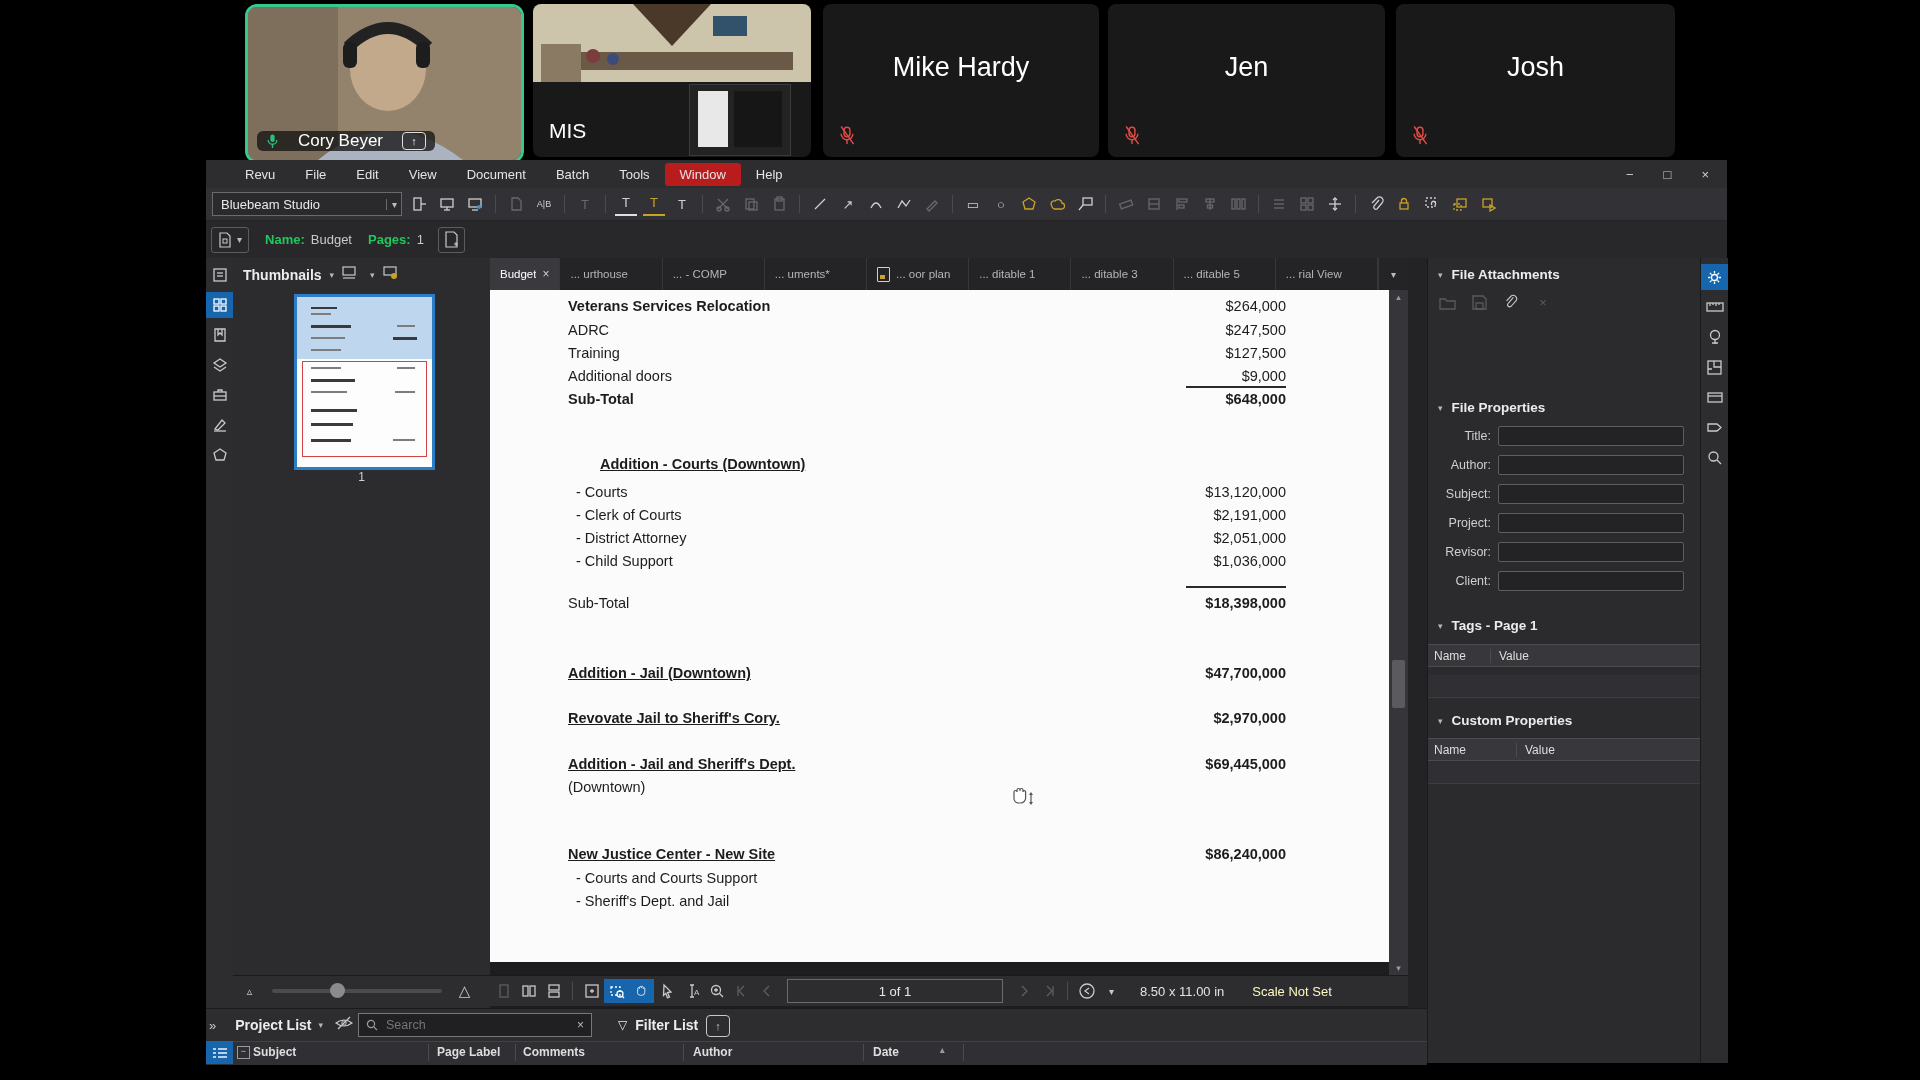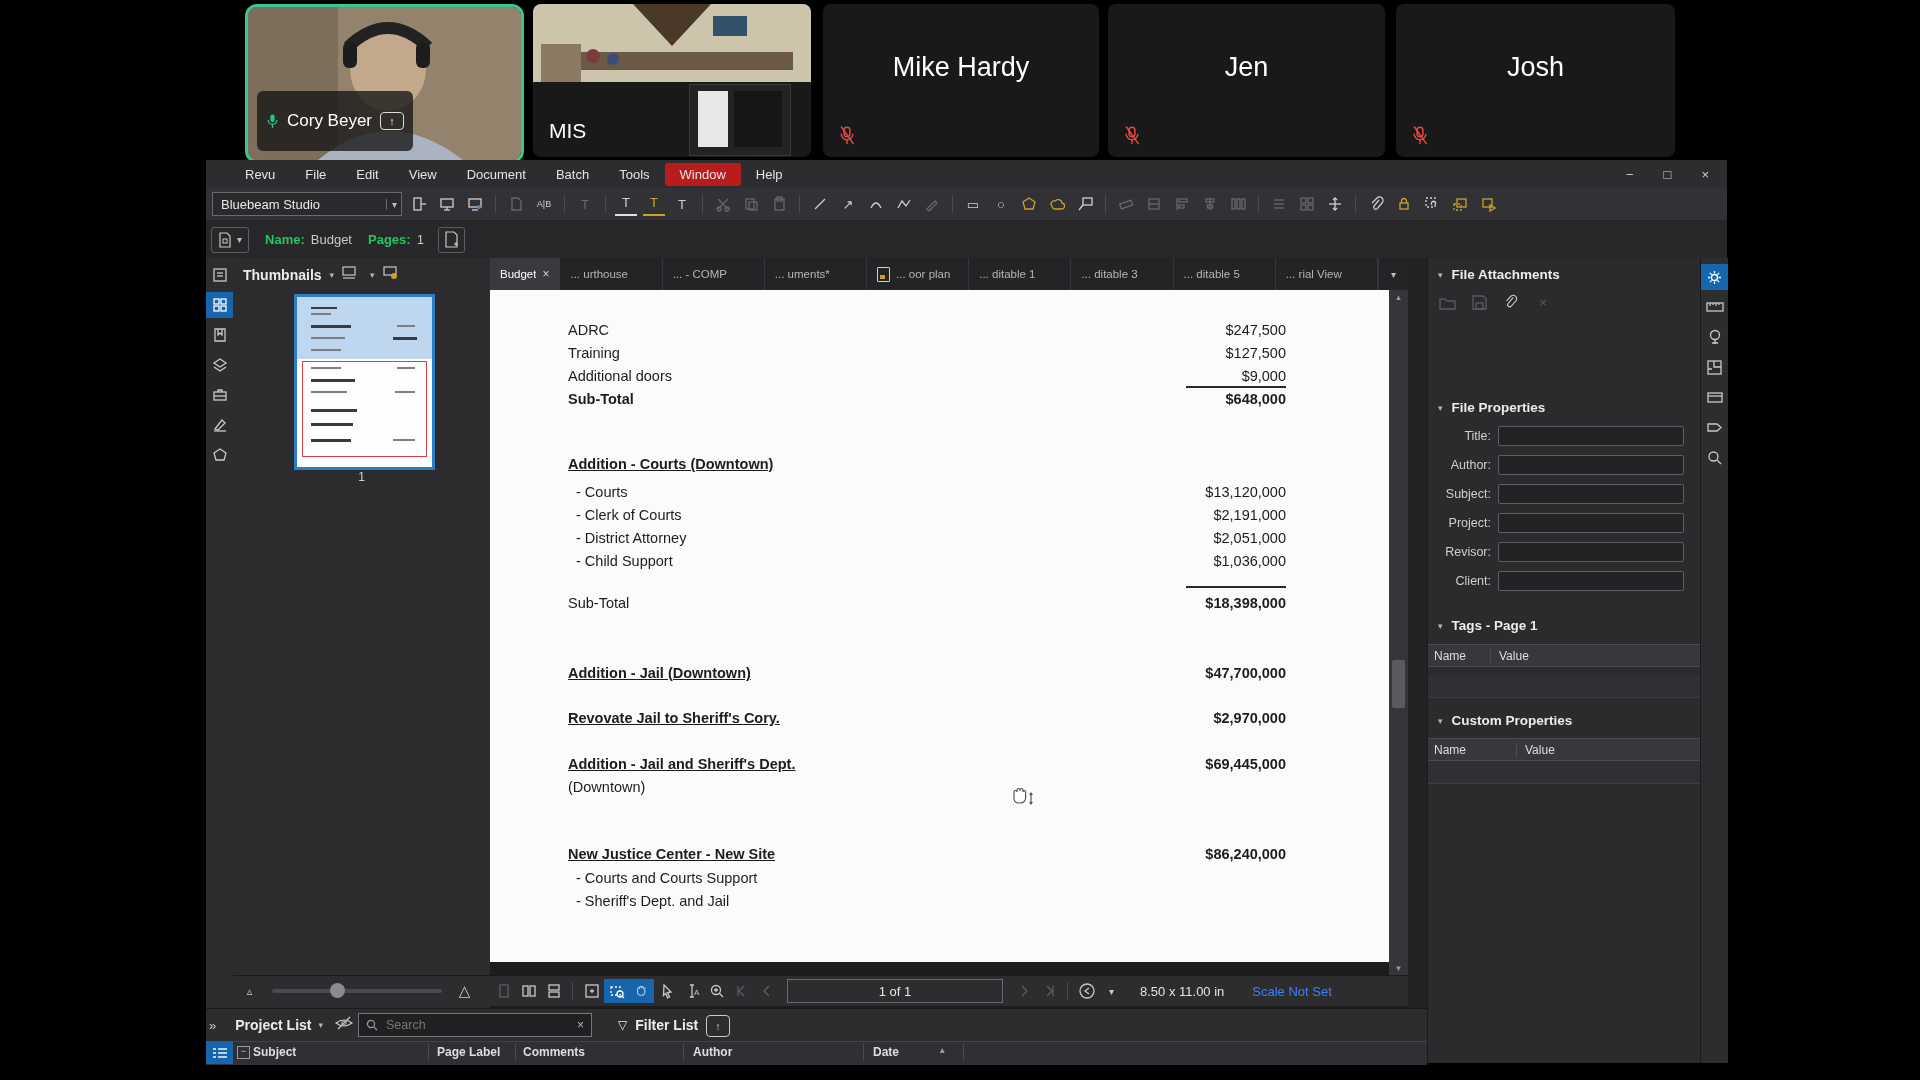--- a/index.html
+++ b/index.html
@@ -4,22 +4,22 @@
 <style>
   html,body{margin:0;padding:0;background:#000;}
   #stage{position:relative;width:1920px;height:1080px;background:#000;overflow:hidden;
          font-family:"Liberation Sans",sans-serif;color:#d6d6d6;-webkit-font-smoothing:antialiased;}
   
   .vtile{position:absolute;top:4px;height:153px;background:#191919;border-radius:8px;overflow:hidden;}
   .vtile .pname{position:absolute;left:0;right:0;top:48px;text-align:center;font-size:27px;color:#fff;}
   .micmuted{position:absolute;left:14px;bottom:10px;width:20px;height:22px;}
   .cory{border:3px solid #35c98e;border-radius:12px;}
   .corybg{position:absolute;inset:0;background:linear-gradient(120deg,#9d8d77 0%,#8a7a64 45%,#6e6152 100%);}
-  .labelpill{position:absolute;left:9px;bottom:9px;display:flex;align-items:center;gap:8px;
-             background:rgba(22,22,22,.78);border-radius:6px;padding:20px 9px;font-size:17px;color:#fff;}
+  .labelpill{position:absolute;left:9px;bottom:9px;display:flex;align-items:center;gap:19px;
+             background:rgba(22,22,22,.78);border-radius:6px;padding:0 9px;font-size:17px;color:#fff;}
   .sharebox{display:inline-flex;align-items:center;justify-content:center;width:22px;height:16px;
             border:1.5px solid #ddd;border-radius:4px;font-size:11px;color:#eee;}
   .mislabel{position:absolute;left:16px;bottom:14px;font-size:21px;color:#fff;}
   
   #win{position:absolute;left:206px;top:160px;width:1521px;height:903px;background:#2d2d30;}
   
   #menubar{position:absolute;left:0;top:0;right:0;height:28px;background:#2d2d30;display:flex;align-items:center;padding-left:24px;font-size:13px;color:#e4e4e4;}
   .mitem{padding:4px 15px;cursor:default;}
   .mitem.hl{background:#b91c1c;border-radius:3px;}
   .winctl{position:absolute;top:0;height:28px;display:flex;align-items:center;gap:30px;right:18px;font-size:13px;color:#cfcfcf;}
@@ -561,38 +561,42 @@
             </div>
           <div class="tab">
               <span class="tx">... rial View</span>
             </div>
           <div class="tabchev">
               <span>▾</span>
             </div>
         </div>
 
         <div id="page">
+          <div class="docrow lb" style="top:8px;">
+              <span class="lab">Veterans Services Relocation</span>
+              <span class="val">$264,000</span>
+            </div>
           <div class="docrow" style="top:32px;">
               <span class="lab">ADRC</span>
               <span class="val">$247,500</span>
             </div>
           <div class="docrow" style="top:55px;">
               <span class="lab">Training</span>
               <span class="val">$127,500</span>
             </div>
           <div class="docrow rulebelow" style="top:78px;">
               <span class="lab">Additional doors</span>
               <span class="val">$9,000</span>
             </div>
           <div class="docrow lb vb" style="top:101px;">
               <span class="lab">Sub-Total</span>
               <span class="val">$648,000</span>
             </div>
 
-          <div class="docrow h" style="top:166px;">
+          <div class="docrow h" style="top:166px;margin-left:32px;">
               <span class="lab">Addition - Courts (Downtown)</span>
             </div>
           <div class="docrow ind" style="top:194px;">
               <span class="lab">- Courts</span>
               <span class="val">$13,120,000</span>
             </div>
           <div class="docrow ind" style="top:217px;">
               <span class="lab">- Clerk of Courts</span>
               <span class="val">$2,191,000</span>
             </div>
@@ -738,21 +742,21 @@
           </span>
         <div class="ssep"></div>
         <span class="sbi">
             <svg width="18" height="18">
               <circle cx="9" cy="9" r="7"></circle>
               <path d="M11 6 L7 9 L11 12"></path>
             </svg>
           </span>
         <span class="sbi" style="font-size:10px;">▾</span>
         <span style="margin-left:16px;color:#e2e2e2;">8.50 x 11.00 in</span>
-        <span style="margin-left:28px;color:#3b82f6;">Scale Not Set</span>
+        <span style="margin-left:28px;color:#fef9c3;">Scale Not Set</span>
       </div>
     </div>
 
     <div id="rightpanel">
       <div class="sechead" style="top:9px;">
         <span class="sechev">▾</span>
         <span>File Attachments</span>
       </div>
       <div class="fa-icons">
         <span class="fai dim">

